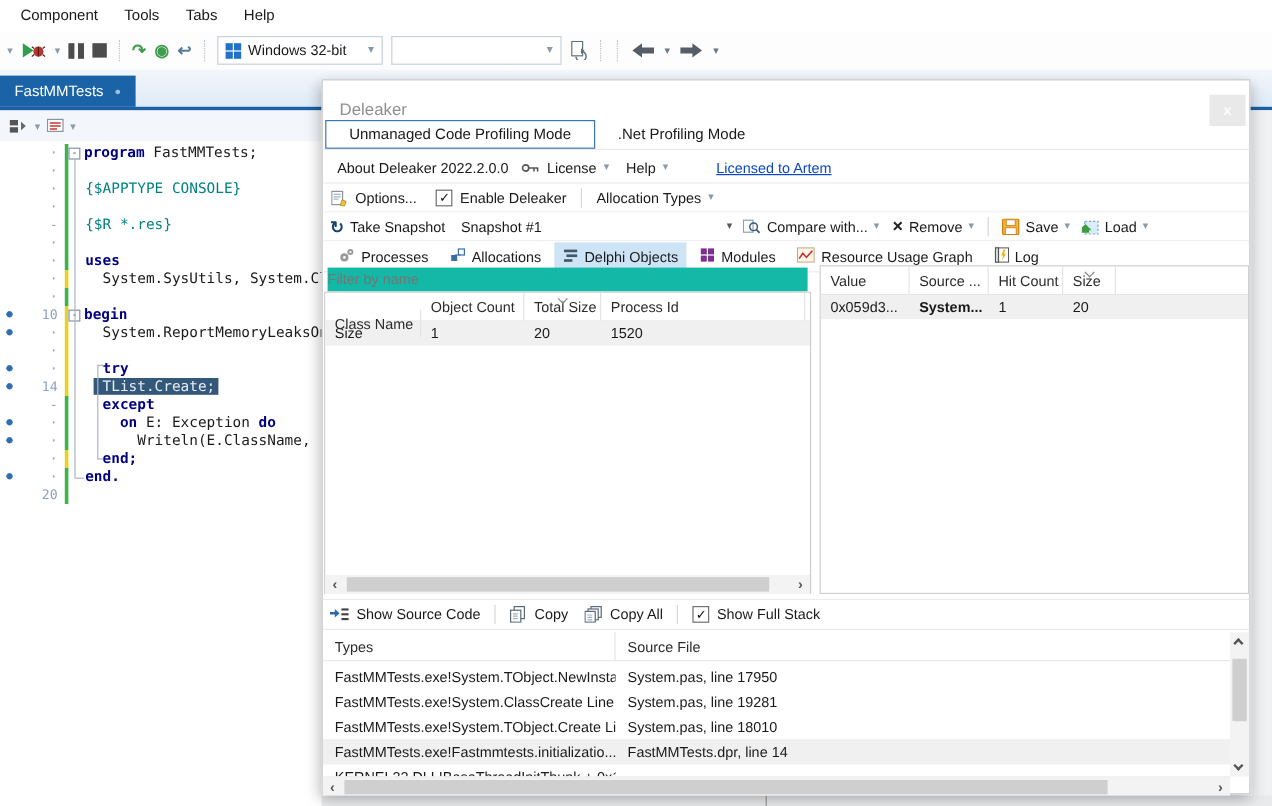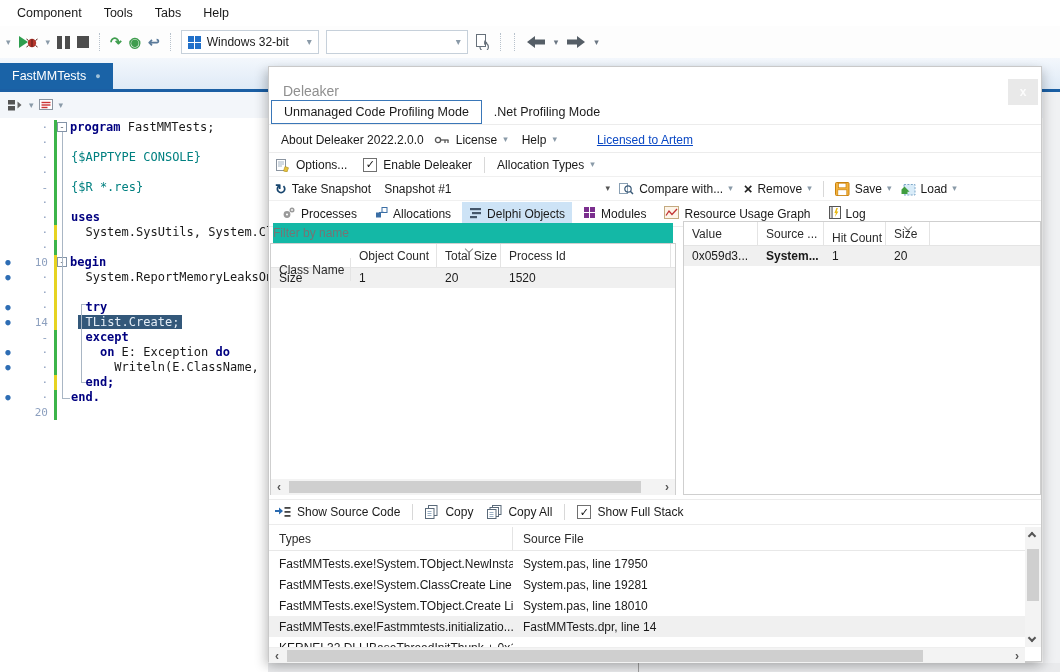--- a/index.html
+++ b/index.html
@@ -58,21 +58,21 @@
   .bottom-strip{position:absolute;top:663px;left:268px;right:0;bottom:0;background:#e9eaec}
   .bottom-vline{position:absolute;top:663px;left:638px;width:1px;bottom:0;background:#9f9f9f}
 
   
   .dlk{position:absolute;left:268px;top:66px;width:774px;height:596px;background:#fff;border:1px solid #c9c9c9;
     box-shadow:-4px 4px 10px rgba(0,0,0,.18),4px 4px 10px rgba(0,0,0,.12)}
   .dlk-title{position:absolute;top:16px;left:14px;color:#8f8f8f;font-size:14px}
   .dlk-close{position:absolute;top:12px;right:3px;width:30px;height:26px;background:#e9e9e9;color:#fcfcfc;display:flex;align-items:center;justify-content:center;font-size:12px;font-weight:bold}
   .row{position:absolute;left:0;right:0;display:flex;align-items:center}
   .r-modes{top:32px;height:26px;padding-left:2px;border-bottom:1px solid #ececec}
-  .mode-tab{padding:4px 12px;font-size:12.5px}
+  .mode-tab{padding:4px 19px;font-size:12.5px}
   .mode-tab.active{border:1px solid #3a77b8}
   .r-about{top:60px;height:26px;padding-left:12px;gap:6px;border-bottom:1px solid #ececec}
   .r-opts{top:86px;height:24px;padding-left:7px;gap:6px;border-bottom:1px solid #f0f0f0}
   .r-snap{top:110px;height:24px;padding-left:6px;gap:5px;border-bottom:1px solid #f0f0f0}
   .r-vtabs{top:134px;height:26px;padding-left:6px;gap:4px;border-bottom:1px solid #ececec}
   .link{color:#0a48c4;text-decoration:underline;margin-left:34px}
   .cb{display:inline-flex;width:14px;height:14px;border:1px solid #707070;background:#fff;align-items:center;justify-content:center;font-size:11px;color:#111}
   .gsep{width:1px;height:16px;background:#d8d8d8;margin:0 6px}
   .snapcombo{display:flex;align-items:center;width:238px;height:22px;padding:0 4px 0 8px}
   .snapcombo .dd{margin-left:auto;color:#555}
@@ -414,21 +414,21 @@
     </div>
 
     <div class="rbox" id="valtable">
         <div class="th">
           <div class="hc" style="width: 74px;">
             <span>Value</span>
           </div>
           <div class="hc" style="width: 66px;">
             <span>Source ...</span>
           </div>
-          <div class="hc" style="width: 62px; align-items: flex-end;">
+          <div class="hc" style="width: 62px;">
             <span>Hit Count</span>
           </div>
           <div class="hc" style="width: 44px;">
             <span>Size</span>
             <span class="sortchev"></span>
           </div>
         </div>
         <div class="tr sel">
           <div class="tc" style="width: 74px;">0x059d3...</div>
           <div class="tc" style="width: 66px; font-weight: bold;">System...</div>

